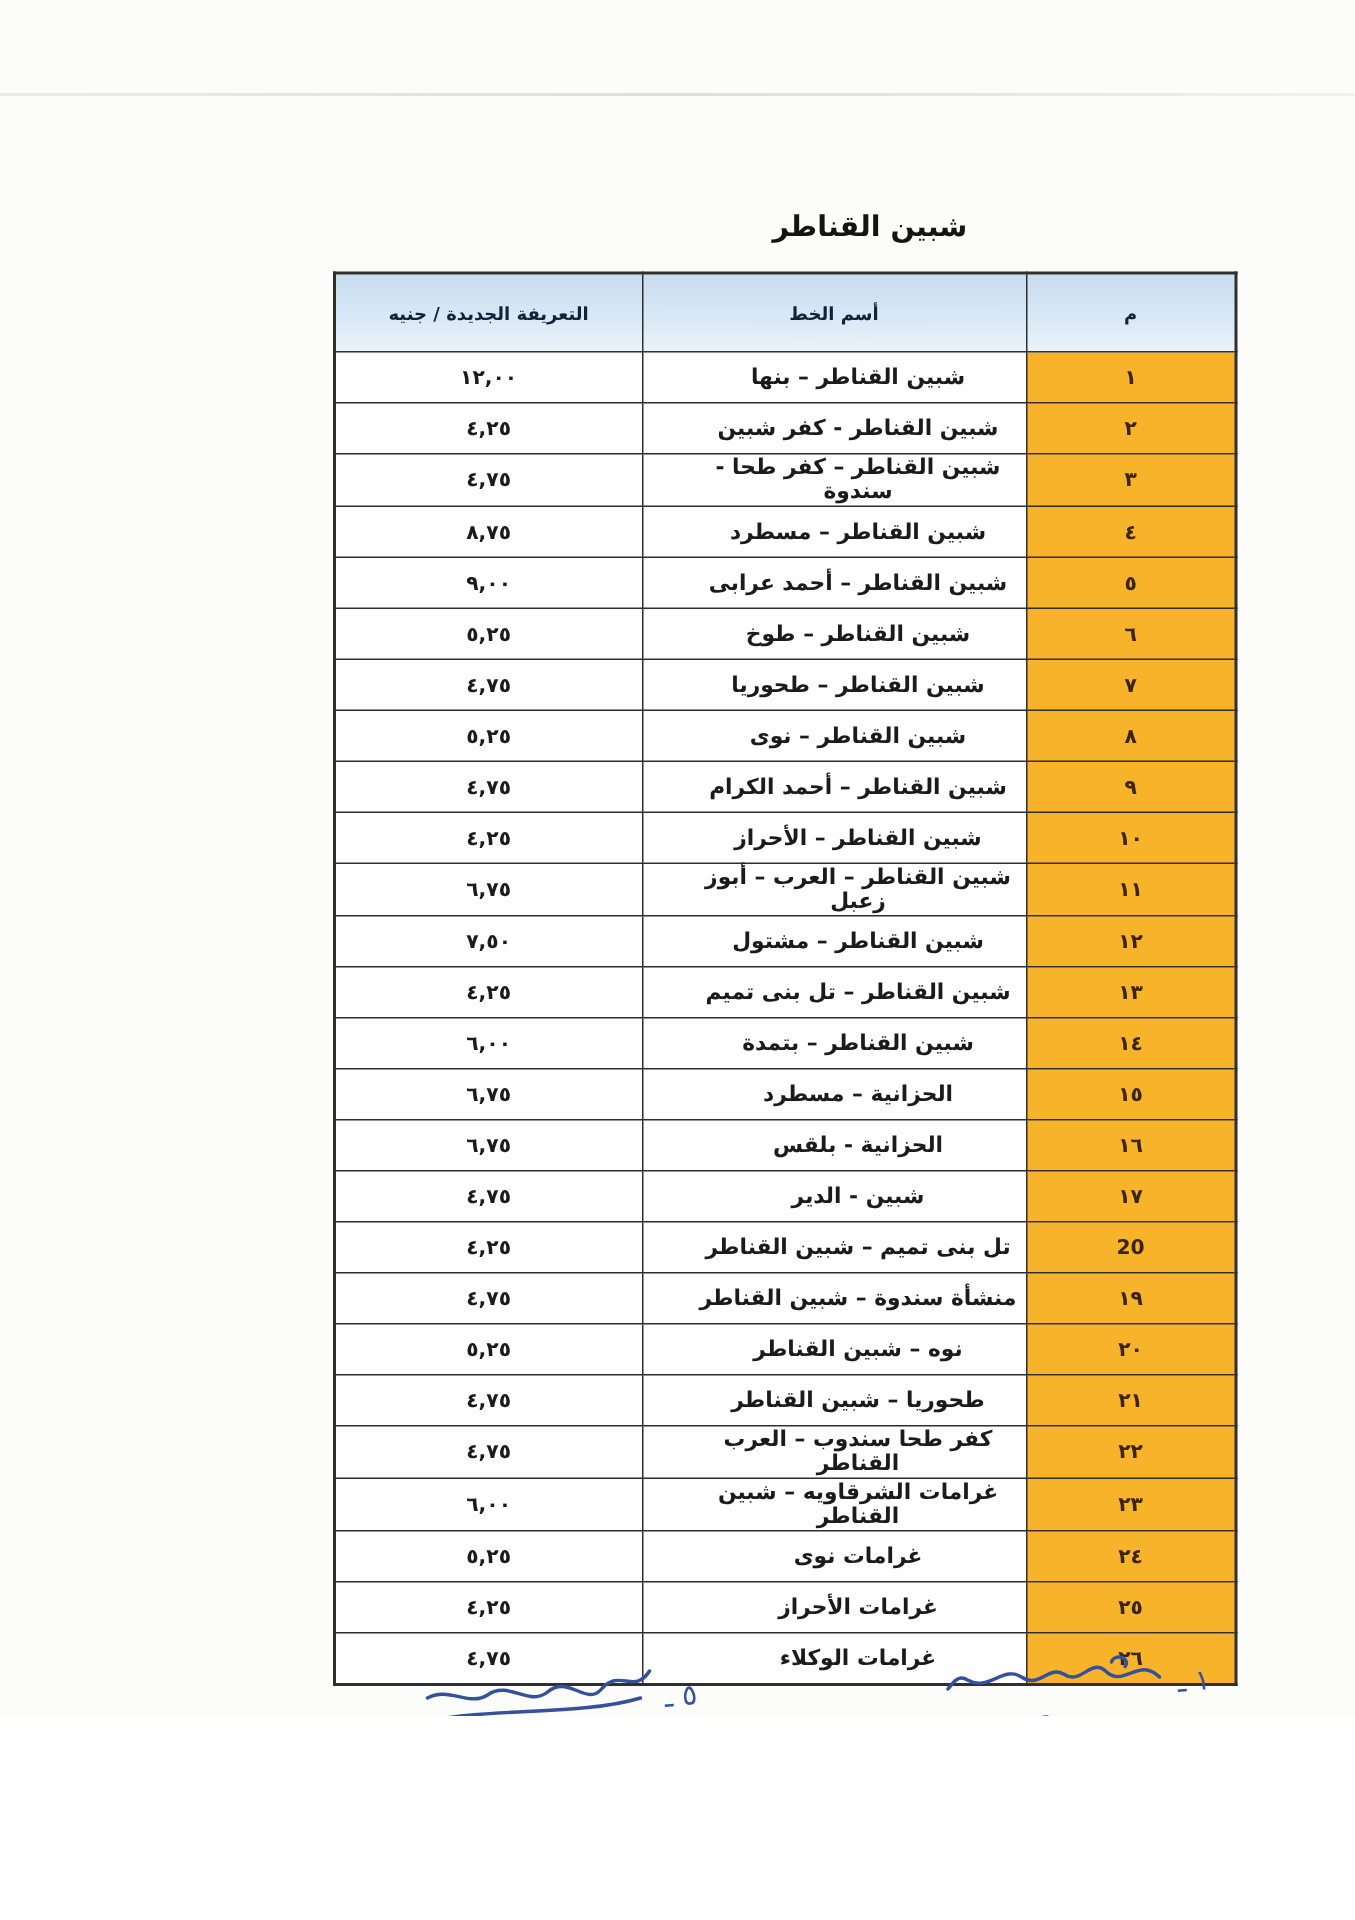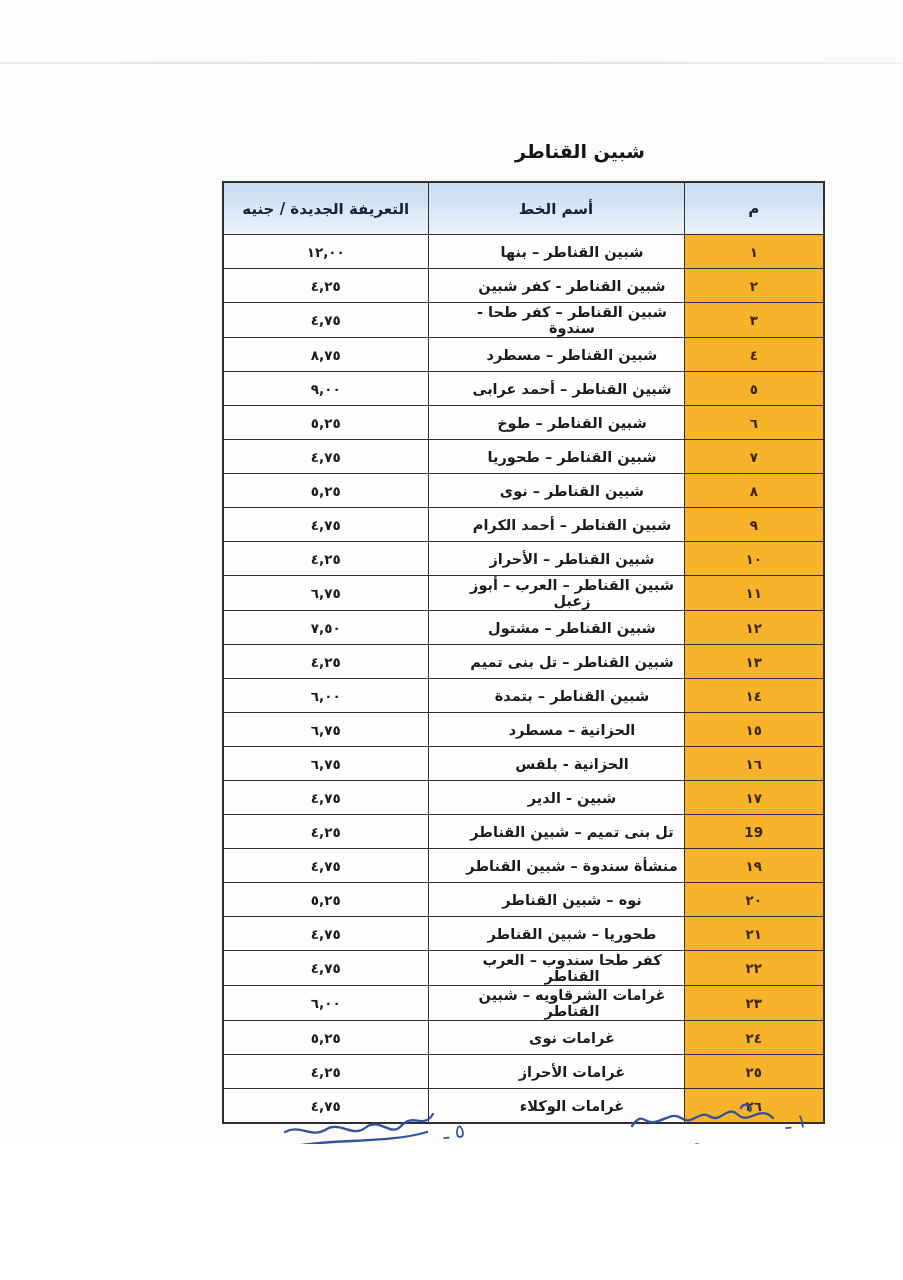--- a/index.html
+++ b/index.html
@@ -36,21 +36,21 @@
     table-layout:fixed;
     direction:rtl;
   }
   table.tariff,table.tariff th,table.tariff td{
     border:1.6px solid #2f2f2f;
   }
   table.tariff{border-width:2.2px;}
   th.h-cell{
     height:49px;
     background:linear-gradient(180deg,#c8ddef 0%,#d8e8f6 55%,#eaf3fb 100%);
-    font-size:15px;font-weight:bold;color:#14213a;
+    font-size:12px;font-weight:bold;color:#14213a;
     text-align:center;vertical-align:middle;
   }
   td{
     height:31px;
     text-align:center;vertical-align:middle;
     background:#fefefe;
     color:#1a1a1a;
   }
   td.c-no{
     background:#f7b329;
@@ -200,21 +200,21 @@
       <td class="c-tariff">٦,٧٥</td>
     </tr>
 
     <tr>
       <td class="c-no">١٧</td>
       <td class="c-name">شبين - الدير</td>
       <td class="c-tariff">٤,٧٥</td>
     </tr>
 
     <tr>
-      <td class="c-no">19</td>
+      <td class="c-no">20</td>
       <td class="c-name">تل بنى تميم – شبين القناطر</td>
       <td class="c-tariff">٤,٢٥</td>
     </tr>
 
     <tr>
       <td class="c-no">١٩</td>
       <td class="c-name">منشأة سندوة – شبين القناطر</td>
       <td class="c-tariff">٤,٧٥</td>
     </tr>
 

